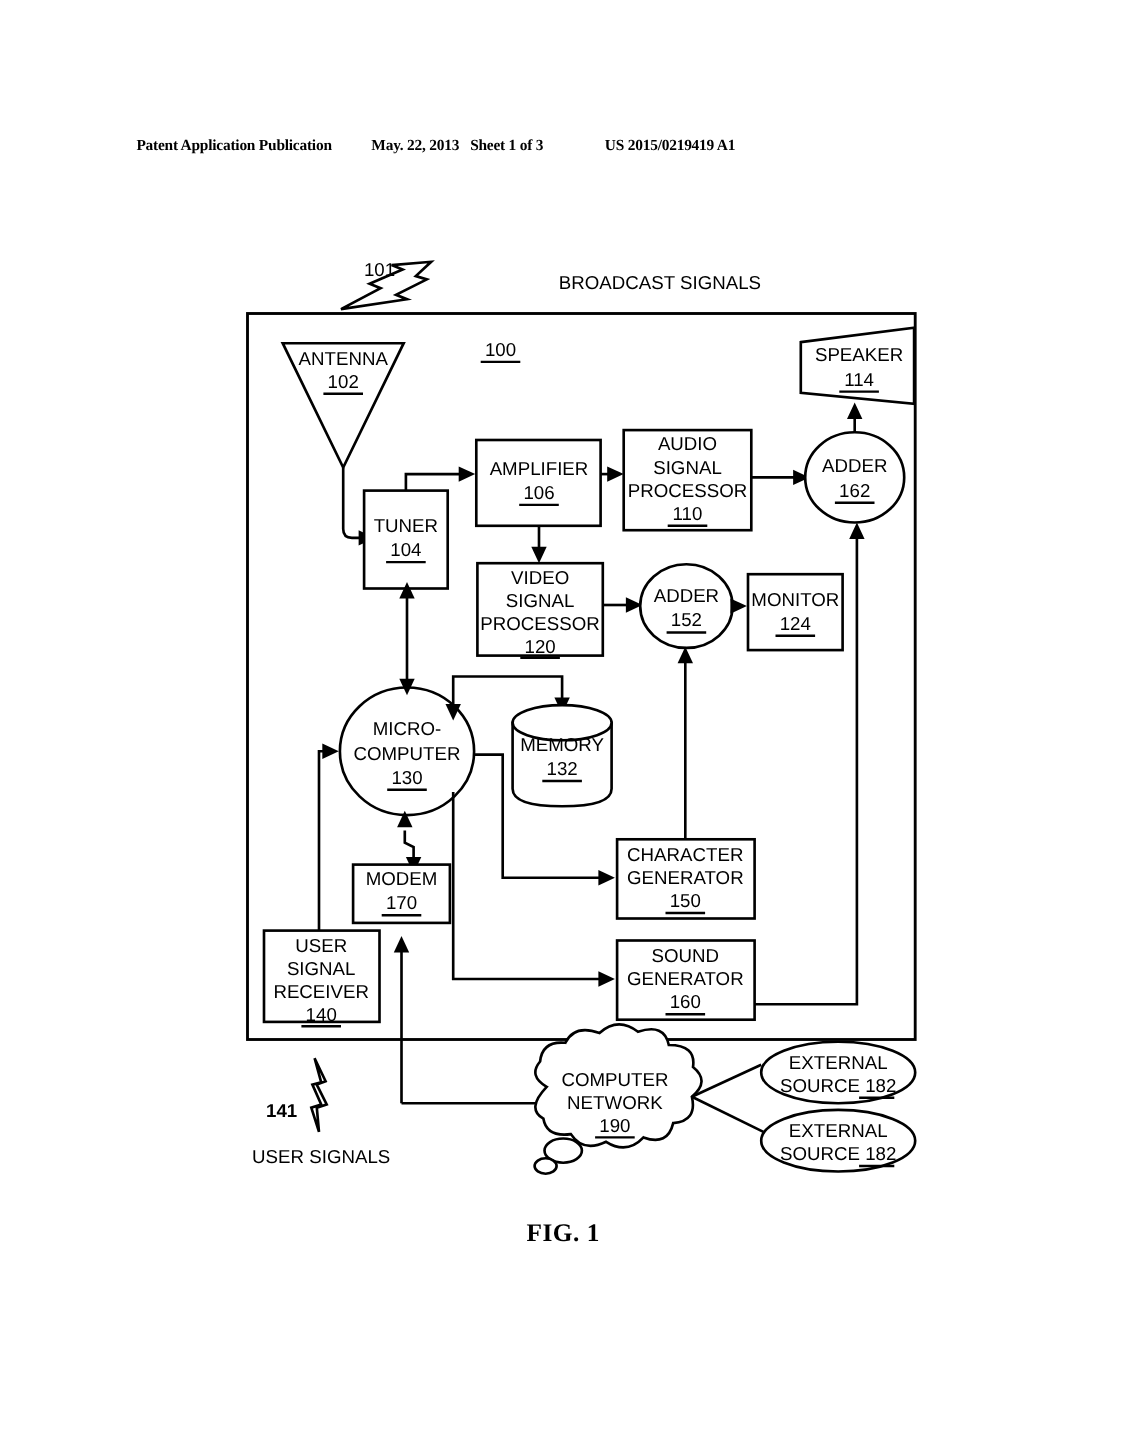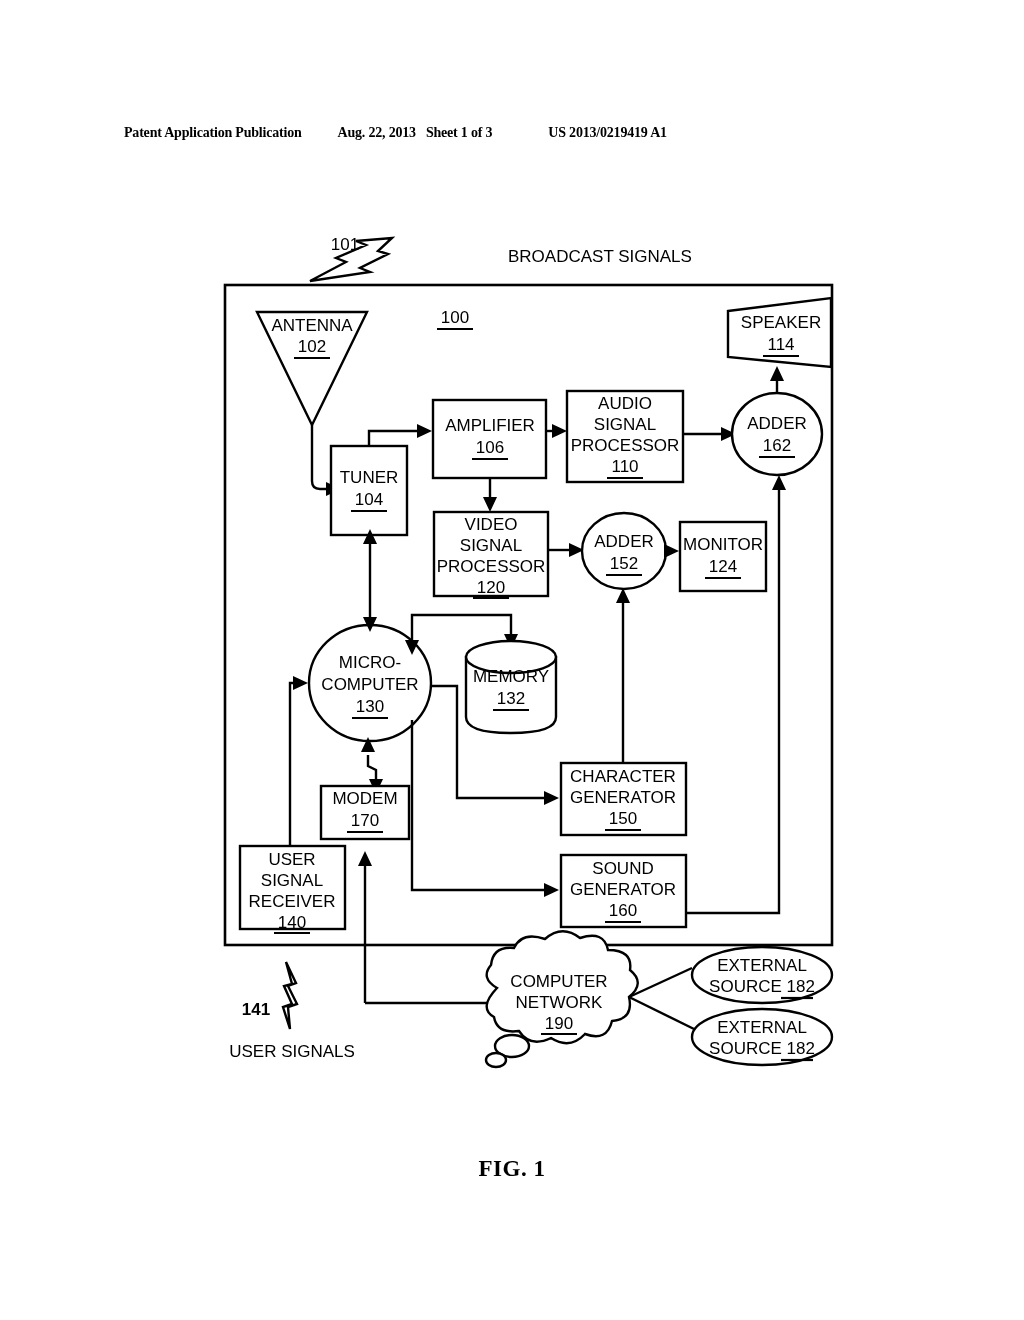--- a/index.html
+++ b/index.html
@@ -46,21 +46,20 @@
   .fig-caption {
     position: absolute;
     left: 0;
     top: 1108px;
     width: 1024px;
     text-align: center;
     font-family: "Liberation Serif", serif;
     font-weight: bold;
     font-size: 23px;
     letter-spacing: 0.5px;
-    margin-top: 48px;
   }
 
   
   #figure {
     position: absolute;
     left: 0;
     top: 0;
     width: 1024px;
     height: 1320px;
   }
@@ -102,23 +101,23 @@
     stroke-width: 2.2;
   }
 </style>
 </head>
 <body>
 
 <div id="page">
 
   <div class="pub-header">
     <span class="hdr-pub">Patent Application Publication</span>
-    <span class="hdr-date">Aug. 22, 2013</span>
+    <span class="hdr-date">May. 22, 2013</span>
     <span class="hdr-sheet">Sheet 1 of 3</span>
-    <span class="hdr-num">US 2013/0219419 A1</span>
+    <span class="hdr-num">US 2015/0219419 A1</span>
   </div>
 
   <svg id="figure" viewBox="0 0 1024 1320">
 
     <rect class="outer" x="225" y="285" width="607" height="660"></rect>
     <text class="num" x="455" y="319">100</text>
     <line class="underline" x1="437" y1="329" x2="473" y2="329"></line>
 
     <path class="bolt" d="M 310,281 L 346,262 L 336,258 L 366,245 L 356,241 L 392,238
                           L 378,251 L 388,254 L 360,268 L 370,272 Z"></path>

